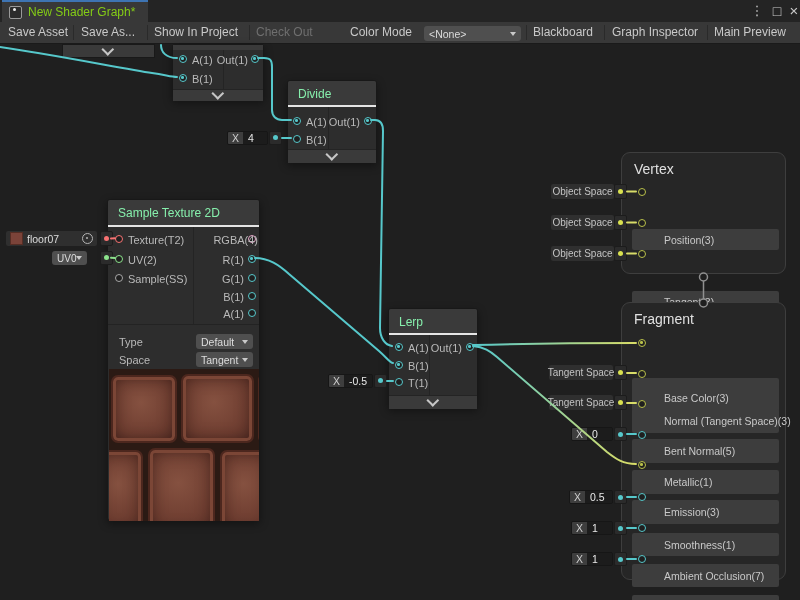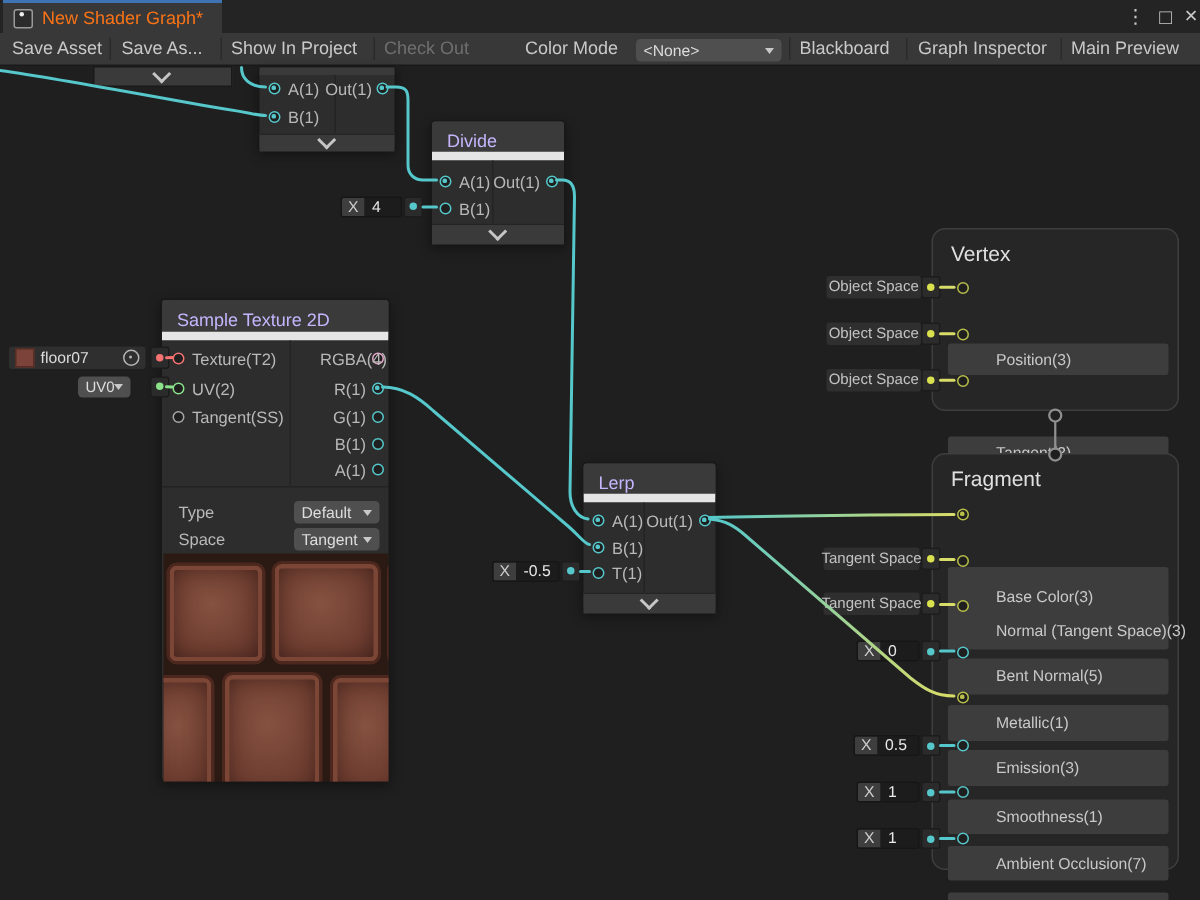--- a/index.html
+++ b/index.html
@@ -3,34 +3,34 @@
 <meta charset="utf-8">
 <style>
   html,body{margin:0;padding:0;background:#111;}
   #root{position:relative;width:800px;height:600px;overflow:hidden;background:#1f1f1f;
         font-family:"Liberation Sans",sans-serif;}
   .abs{position:absolute;}
   
   .topbar{position:absolute;left:0;top:0;width:800px;height:22px;background:#242424;}
   .tab{position:absolute;left:2px;top:0;width:146px;height:22px;background:#383838;
        border-top:2px solid #3e74b3;box-sizing:border-box;display:flex;align-items:center;
-       gap:6px;padding:0 7px;color:#f97316;font-size:12px;}
+       gap:6px;padding:0 7px;color:#84cc16;font-size:12px;}
   .sgicon{width:11px;height:11px;position:relative;background:#2c2c2c;border:1px solid #9a9a9a;border-radius:2px;flex:none;}
   .sgicon::after{content:"";position:absolute;left:3px;top:1.5px;width:3px;height:3px;background:#ededed;border-radius:50%;}
   .winctl{position:absolute;top:0;height:22px;color:#c9c9c9;font-size:13px;line-height:22px;text-align:center;}
   .toolbar{position:absolute;left:0;top:22px;width:800px;height:22px;background:#383838;
            border-bottom:1px solid #1a1a1a;box-sizing:border-box;}
   .tbtn{position:absolute;top:0;height:21px;line-height:21px;color:#c9c9c9;font-size:12px;white-space:nowrap;}
   .tbtn.disabled{color:#6f6f6f;}
   .tsep{position:absolute;top:3px;height:15px;width:1px;background:#2a2a2a;}
   
   .node{position:absolute;background:#2d2d2d;border:1px solid #181818;border-radius:3px;
         box-shadow:0 3px 8px rgba(0,0,0,.4);box-sizing:border-box;}
-  .ntitle{position:absolute;left:0;top:0;right:0;height:26px;background:#3a3a3a;color:#c4b5fd;
-          font-size:12px;line-height:26px;padding-left:10px;border-bottom:6px solid #e5e5e5;
+  .ntitle{position:absolute;left:0;top:0;right:0;height:26px;background:#3a3a3a;color:#86efac;
+          font-size:12px;line-height:26px;padding-left:10px;border-bottom:2px solid #e5e5e5;
           border-radius:2px 2px 0 0;box-sizing:border-box;}
   .colsep{position:absolute;width:1px;background:#242424;}
   .chevbar{position:absolute;background:#3a3a3a;border-top:1px solid #242424;
            display:flex;align-items:center;justify-content:center;}
   .chev{width:7px;height:7px;border-left:2px solid #c6c6c6;border-bottom:2px solid #c6c6c6;
         transform:rotate(-45deg) translate(1px,-2px);}
   .stub{position:absolute;background:#3a3a3a;border:1px solid #191919;display:flex;
         align-items:center;justify-content:center;box-sizing:border-box;}
   .lbl{position:absolute;color:#b9b9b9;font-size:11px;transform:translateY(-50%);white-space:nowrap;}
   .lbl.right{transform:translate(-100%,-50%);}
@@ -141,21 +141,21 @@
   <span class="cdot" style="left:273px;top:135px;--c:#56c8cb;"></span>
 
   <div class="node" style="left:107px;top:199px;width:153px;height:322px;">
     <div class="ntitle" style="height:27px;line-height:27px;">Sample Texture 2D</div>
     <div class="colsep" style="left:85px;top:27px;height:97px;"></div>
     <span class="port" style="left:7px;top:35px;--c:#f87272;"></span>
     <span class="lbl" style="left:20px;top:40px;">Texture(T2)</span>
     <span class="port" style="left:7px;top:55px;--c:#8be28b;"></span>
     <span class="lbl" style="left:20px;top:60px;">UV(2)</span>
     <span class="port" style="left:7px;top:74px;--c:#a8a8a8;"></span>
-    <span class="lbl" style="left:20px;top:79px;">Tangent(SS)</span>
+    <span class="lbl" style="left:20px;top:79px;">Sample(SS)</span>
     <span class="port" style="left:140px;top:35px;--c:#e8a8cc;"></span>
     <span class="lbl right" style="left:136px;top:40px;margin-left:14px;">RGBA(4)</span>
     <span class="port on" style="left:140px;top:55px;--c:#56c8cb;"></span>
     <span class="lbl right" style="left:136px;top:60px;">R(1)</span>
     <span class="port" style="left:140px;top:74px;--c:#56c8cb;"></span>
     <span class="lbl right" style="left:136px;top:79px;">G(1)</span>
     <span class="port" style="left:140px;top:92px;--c:#56c8cb;"></span>
     <span class="lbl right" style="left:136px;top:97px;">B(1)</span>
     <span class="port" style="left:140px;top:109px;--c:#56c8cb;"></span>
     <span class="lbl right" style="left:136px;top:114px;">A(1)</span>

